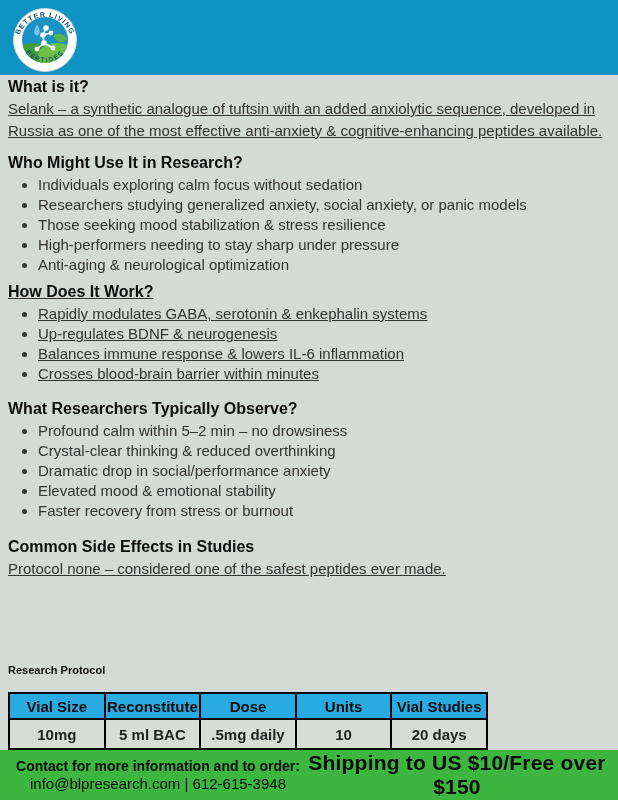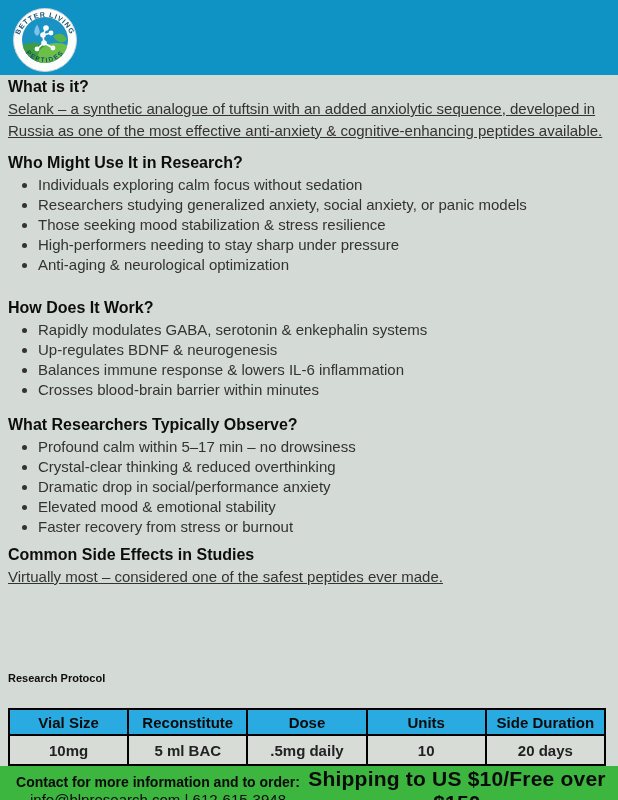--- a/index.html
+++ b/index.html
@@ -41,30 +41,30 @@
   }
   .sec h3{
     font-size:16px;font-weight:700;color:var(--heading-black);
     line-height:18px;
   }
   .sec p{line-height:22px;margin-top:2px;text-decoration:underline;}
   .sec ul{margin:3px 0 0 0;padding-left:30px;}
   .sec li{line-height:20px;}
   .sec-what{margin-top:0;}
   .sec-who{margin-top:12px;}
-  .sec-how{margin-top:24px;}
+  .sec-how{margin-top:8px;text-decoration:underline;}
   .sec-observe{margin-top:16px;}
-  .sec-side{margin-top:9px;}
+  .sec-side{margin-top:17px;}
   
   .protocol{margin-top:80px;}
   .protocol h2{
     font-size:11px;font-weight:700;color:var(--heading-black);line-height:20px;
   }
   table{
-    width:598px;margin-top:20px;
+    width:480px;margin-top:12px;
     border-collapse:collapse;
   }
   th,td{
     border:2px solid #000;text-align:center;vertical-align:middle;
     width:20%;
   }
   th{
     background:var(--table-header-blue);
     font-size:15px;font-weight:700;color:#0b0b0b;
     height:26px;
@@ -158,43 +158,43 @@
       <li>Rapidly modulates GABA, serotonin &amp; enkephalin systems</li>
       <li>Up-regulates BDNF &amp; neurogenesis</li>
       <li>Balances immune response &amp; lowers IL-6 inflammation</li>
       <li>Crosses blood-brain barrier within minutes</li>
     </ul>
   </div>
 
   <div class="sec sec-observe">
     <h3>What Researchers Typically Observe?</h3>
     <ul>
-      <li>Profound calm within 5–17 min – no drowsiness</li>
+      <li>Profound calm within 5–2 min – no drowsiness</li>
       <li>Crystal-clear thinking &amp; reduced overthinking</li>
       <li>Dramatic drop in social/performance anxiety</li>
       <li>Elevated mood &amp; emotional stability</li>
       <li>Faster recovery from stress or burnout</li>
     </ul>
   </div>
 
   <div class="sec sec-side">
     <h3>Common Side Effects in Studies</h3>
-    <p>Virtually most – considered one of the safest peptides ever made.</p>
+    <p>Protocol none – considered one of the safest peptides ever made.</p>
   </div>
 
   <div class="protocol">
     <h2>Research Protocol</h2>
     <table>
       <thead>
         <tr>
           <th>Vial Size</th>
           <th>Reconstitute</th>
           <th>Dose</th>
           <th>Units</th>
-          <th>Side Duration</th>
+          <th>Vial Studies</th>
         </tr>
       </thead>
       <tbody>
         <tr>
           <td>10mg</td>
           <td>5 ml BAC</td>
           <td>.5mg daily</td>
           <td>10</td>
           <td>20 days</td>
         </tr>

